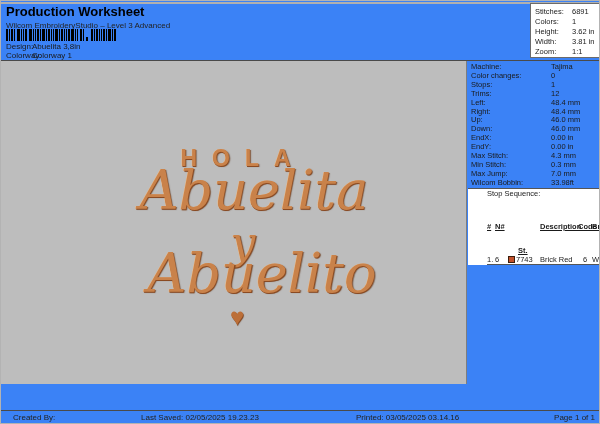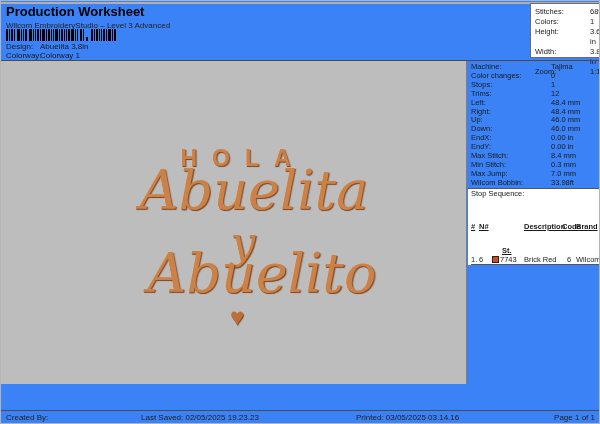--- a/index.html
+++ b/index.html
@@ -8,30 +8,30 @@
     position:relative; width:600px; height:424px; background:#3b82f6;
     font-family:"Liberation Sans","DejaVu Sans",sans-serif; color:#1a1a1a;
     overflow:hidden; border:1px solid #b3b3b3;
   }
   .topline { position:absolute; top:1px; left:0; width:600px; height:2px; background:#b0b0b0; }
   
   .title { position:absolute; left:5px; top:3px; font-size:13px; font-weight:bold; color:#000; }
   .subtitle { position:absolute; left:5px; top:20px; font-size:8px; color:#222; }
   .barcode { position:absolute; left:5px; top:28px; }
   .meta-row { position:absolute; left:5px; font-size:8px; display:flex; }
-  .meta-row .lbl { display:inline-block; width:34px; }
+  .meta-row .lbl { display:inline-block; width:26px; }
   .meta-design { top:41px; }
   .meta-colorway { top:50px; }
   .hdr-divider { position:absolute; top:59px; left:0; width:600px; height:1px; background:#4a4a4a; }
   
   .stats-box {
     position:absolute; left:529px; top:2px; width:70px; height:55px;
     border:1px solid #6b6b6b; background:#fff; padding:3px 1px 0 4px; font-size:7.5px;
   }
-  .stats-row { display:grid; grid-template-columns:37px 1fr; line-height:10px;gap:18px; }
+  .stats-row { display:grid; grid-template-columns:37px 1fr; line-height:10px; }
   
   .canvas {
     position:absolute; left:0; top:60px; width:466px; height:323px;
     background:#bdbdbd; border-right:1px solid #7e7e7e;
   }
   .stitch {
     position:absolute; transform:translateX(-50%);
     color:#c9824a;
     text-shadow:0.6px 0.6px 0 #8a4a22, 1.4px 1.4px 1px rgba(85,42,12,0.5), -0.5px -0.5px 0 #e8bb8d;
     white-space:nowrap;
@@ -40,34 +40,34 @@
   .script { font-family:"DejaVu Serif","Liberation Serif",serif; font-style:italic; line-height:1; }
   .line-abuelita { top:103px; left:253px; font-size:54px; }
   .line-y { top:160px; left:242px; font-size:44px; }
   .line-abuelito { top:186px; left:261px; font-size:54px; }
   .line-heart { top:242px; left:236px; font-size:24px; color:#bc6f38; text-shadow:0.6px 0.6px 0 #8a4a22, 1.2px 1.2px 1px rgba(85,42,12,0.5); }
   
   .machine-list { position:absolute; left:470px; top:62px; width:128px; font-size:7.5px; }
   .m-row { display:grid; grid-template-columns:80px 1fr; line-height:8.9px; }
   .stop-block {
     position:absolute; left:467px; top:187px; width:133px;
-    border-top:1px solid #555; font-size:7.5px; padding-left:3px; background:#fff;
+    border-top:1px solid #555; font-size:7.5px; padding-left:19px; background:#fff;
   }
   .stop-title { line-height:9px; }
   .seq-grid { display:grid; grid-template-columns:8px 13px 32px 38px 14px 24px; line-height:9px; align-items:center; }
   .seq-head span { font-weight:bold; text-decoration:underline; }
   .seq-head .h-st { padding-left:10px;margin-top:48px; }
   .seq-row { border-bottom:1px solid #555; }
   .cell-st { display:flex; align-items:center; gap:1px; }
   .swatch { display:inline-block; width:7px; height:7px; background:#c2512b; border:1px solid #3a1c0c; }
   .c-code { text-align:center; }
   
   .ftr-divider { position:absolute; top:409px; left:0; width:600px; height:1px; background:#4a4a4a; }
   .ftr { position:absolute; top:412px; font-size:8px; color:#222; }
-  .ftr-created { left:5px; }
+  .ftr-created { left:12px; }
   .ftr-saved { left:140px; }
   .ftr-printed { left:355px; }
   .ftr-page { right:4px;margin-left:8px; }
 </style>
 </head>
 <body>
 
 <div class="page">
   <div class="topline"></div>
 
@@ -197,21 +197,21 @@
     <div class="m-row">
         <span>EndX:</span>
         <span>0.00 in</span>
       </div>
     <div class="m-row">
         <span>EndY:</span>
         <span>0.00 in</span>
       </div>
     <div class="m-row">
         <span>Max Stitch:</span>
-        <span>8.4 mm</span>
+        <span>4.3 mm</span>
       </div>
     <div class="m-row">
         <span>Min Stitch:</span>
         <span>0.3 mm</span>
       </div>
     <div class="m-row">
         <span>Max Jump:</span>
         <span>7.0 mm</span>
       </div>
     <div class="m-row">

